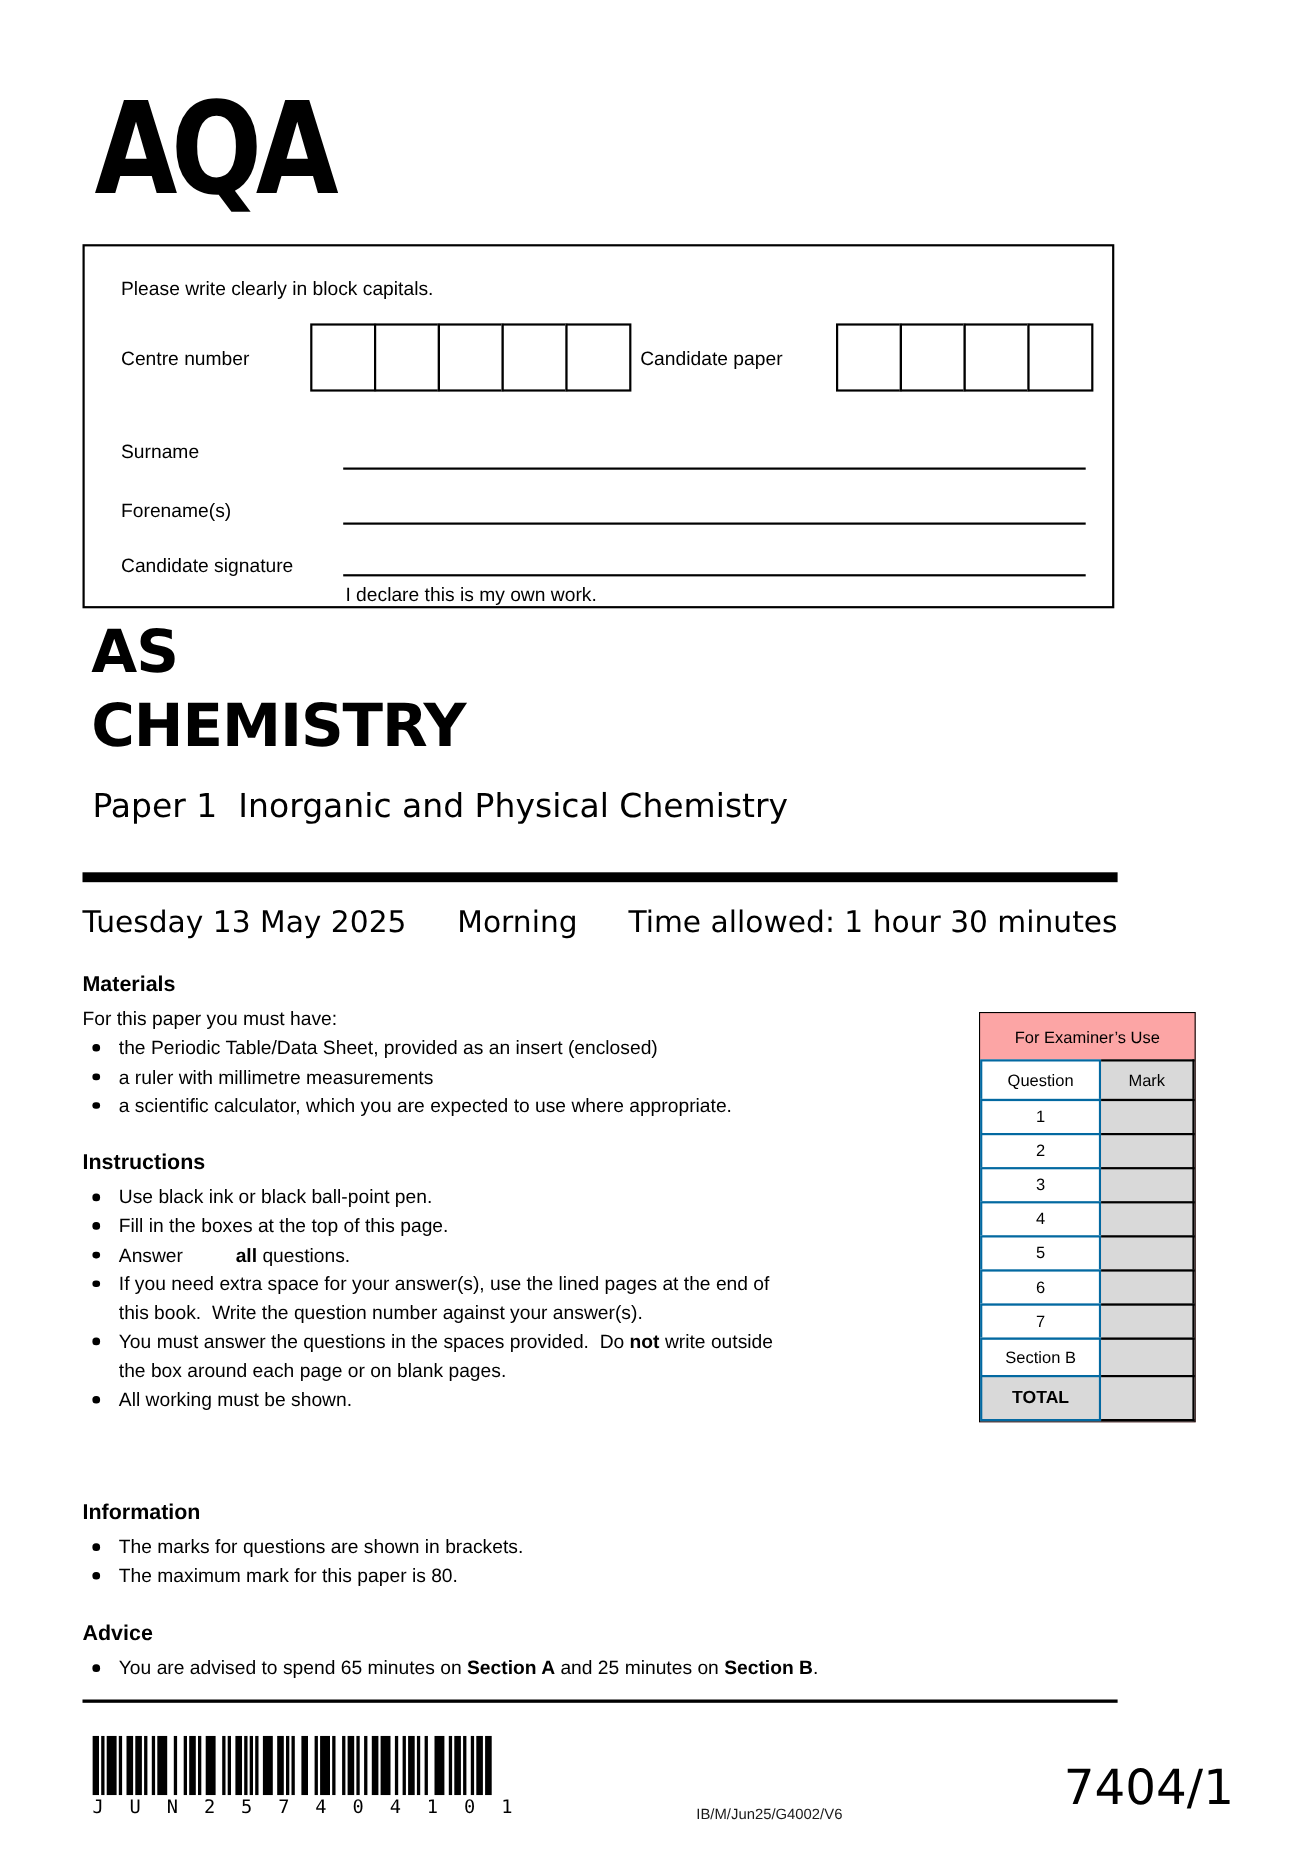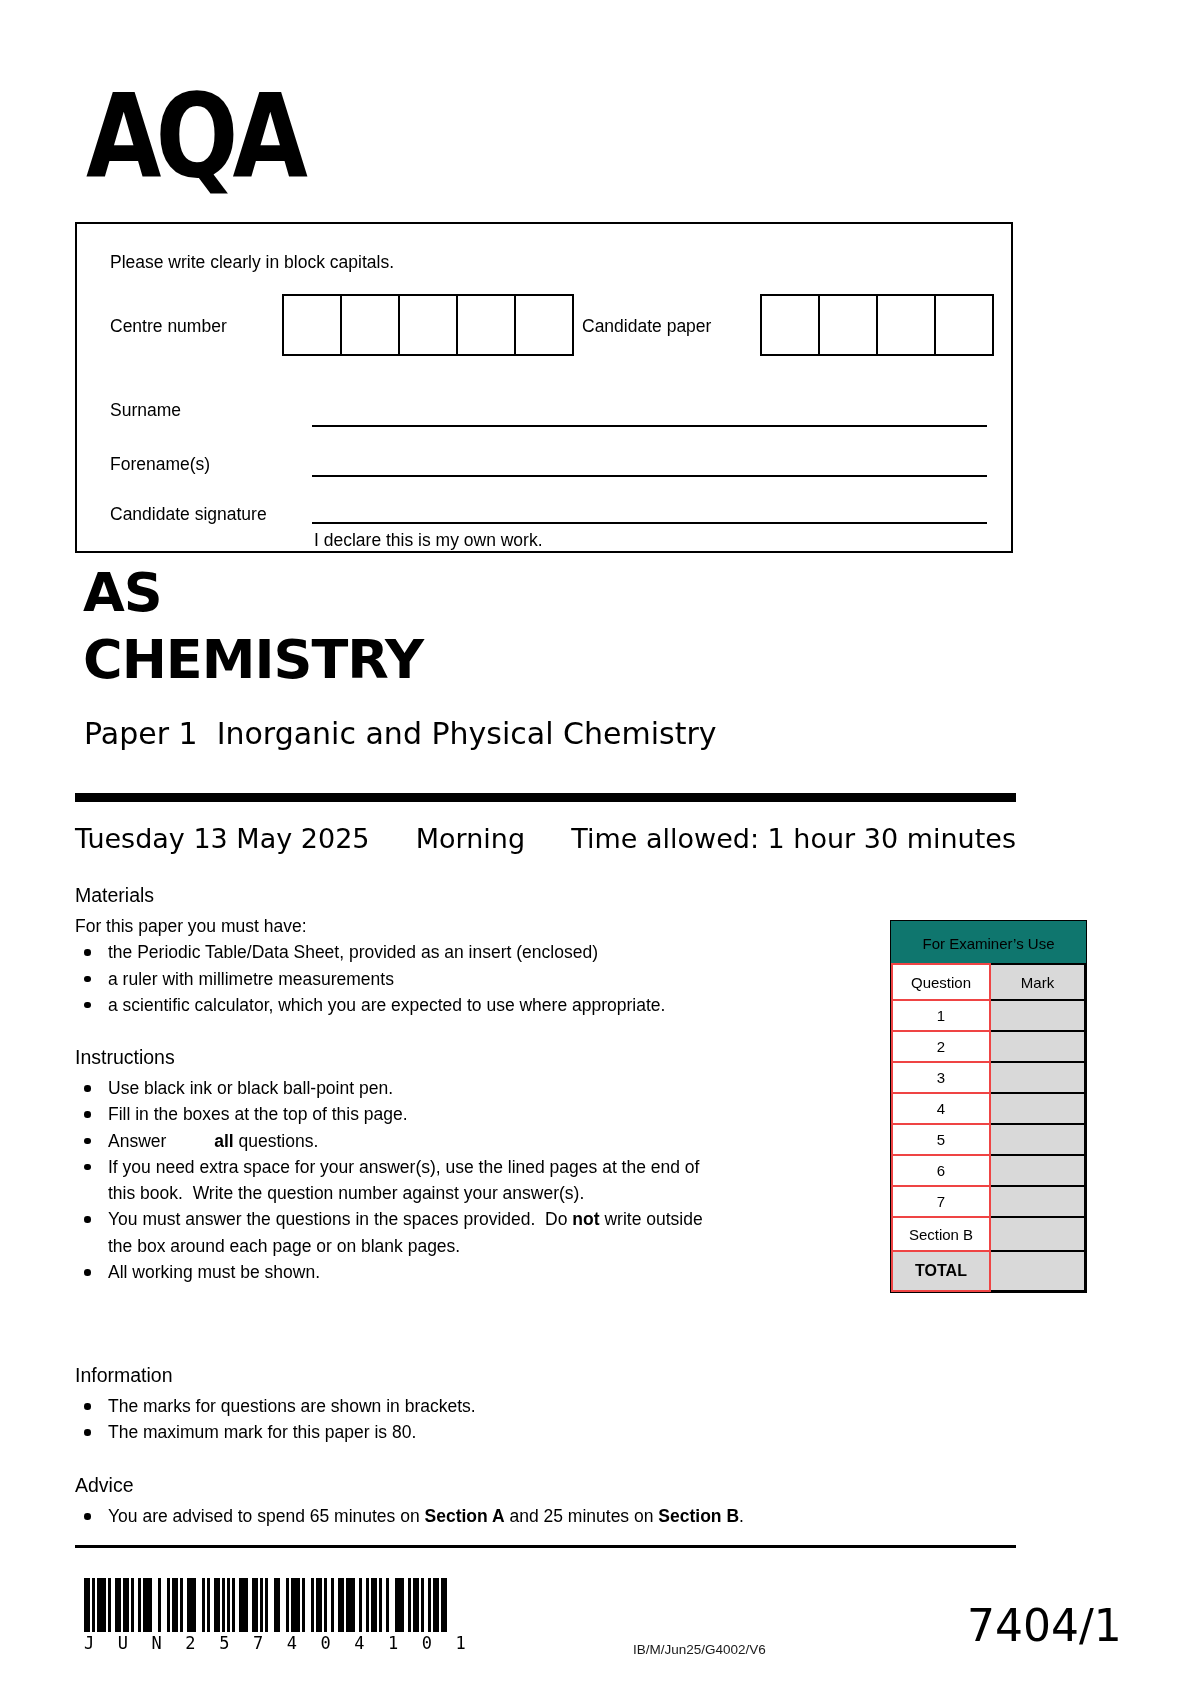--- a/index.html
+++ b/index.html
@@ -22,32 +22,32 @@
   
   .title-big{font-family:"DejaVu Sans",sans-serif;font-weight:600;font-size:54px;
              letter-spacing:-1px;line-height:1;white-space:pre}
   .paper-line{font-family:"DejaVu Sans",sans-serif;font-size:30px;line-height:1.2;white-space:pre}
   .rule-thick{background:#000;height:9px}
   .rule-thin{background:#000;height:2.5px}
   .session{display:flex;justify-content:space-between;width:941px;
            font-family:"DejaVu Sans",sans-serif;font-size:27px;line-height:34px}
 
   
-  .sec h3{margin:0 0 7px 0;font-size:19.5px;line-height:22px;font-weight:normal}
+  .sec h3{margin:0 0 7px 0;font-size:19.5px;line-height:22px;font-weight:bold}
   .sec .intro{margin:0;font-size:17.5px;line-height:26.3px}
   .sec ul{list-style:none;margin:0;padding:0}
   .sec li{position:relative;padding-left:33px;font-size:17.5px;line-height:26.3px;white-space:pre-wrap}
   .sec li::before{content:"";position:absolute;left:9px;top:10px;width:6.5px;height:6.5px;
                   border-radius:50%;background:#000}
 
   
-  .exam{width:197px;background:#0f766e;border:1.5px solid #000;box-sizing:border-box}
+  .exam{width:197px;background:#fca5a5;border:1.5px solid #000;box-sizing:border-box}
   .exam-title{height:44px;display:flex;align-items:center;justify-content:center;font-size:15px}
   .exrow{display:flex;margin-top:-2px}
-  .exq{box-sizing:border-box;width:100px;background:#fff;border:2px solid #ef4444;
+  .exq{box-sizing:border-box;width:110px;background:#fff;border:2px solid #0369a1;
        display:flex;align-items:center;justify-content:center;font-size:15px;text-align:center}
   .exm{box-sizing:border-box;flex:1;background:#d9d9d9;border:2px solid #000;border-left:none;
        display:flex;align-items:center;justify-content:center;font-size:15px}
   .h38{height:38px}.h33{height:33px}.h36{height:36px}.h42{height:42px}
   .extotal .exq{background:#d9d9d9;font-weight:bold;border-width:2.5px;font-size:16px}
   .extotal .exm{border-width:2.5px;border-left:none}
 
   
   .barcode{width:382px}
   .barcode-bars{height:54px;font-size:0;white-space:nowrap;overflow:hidden}

